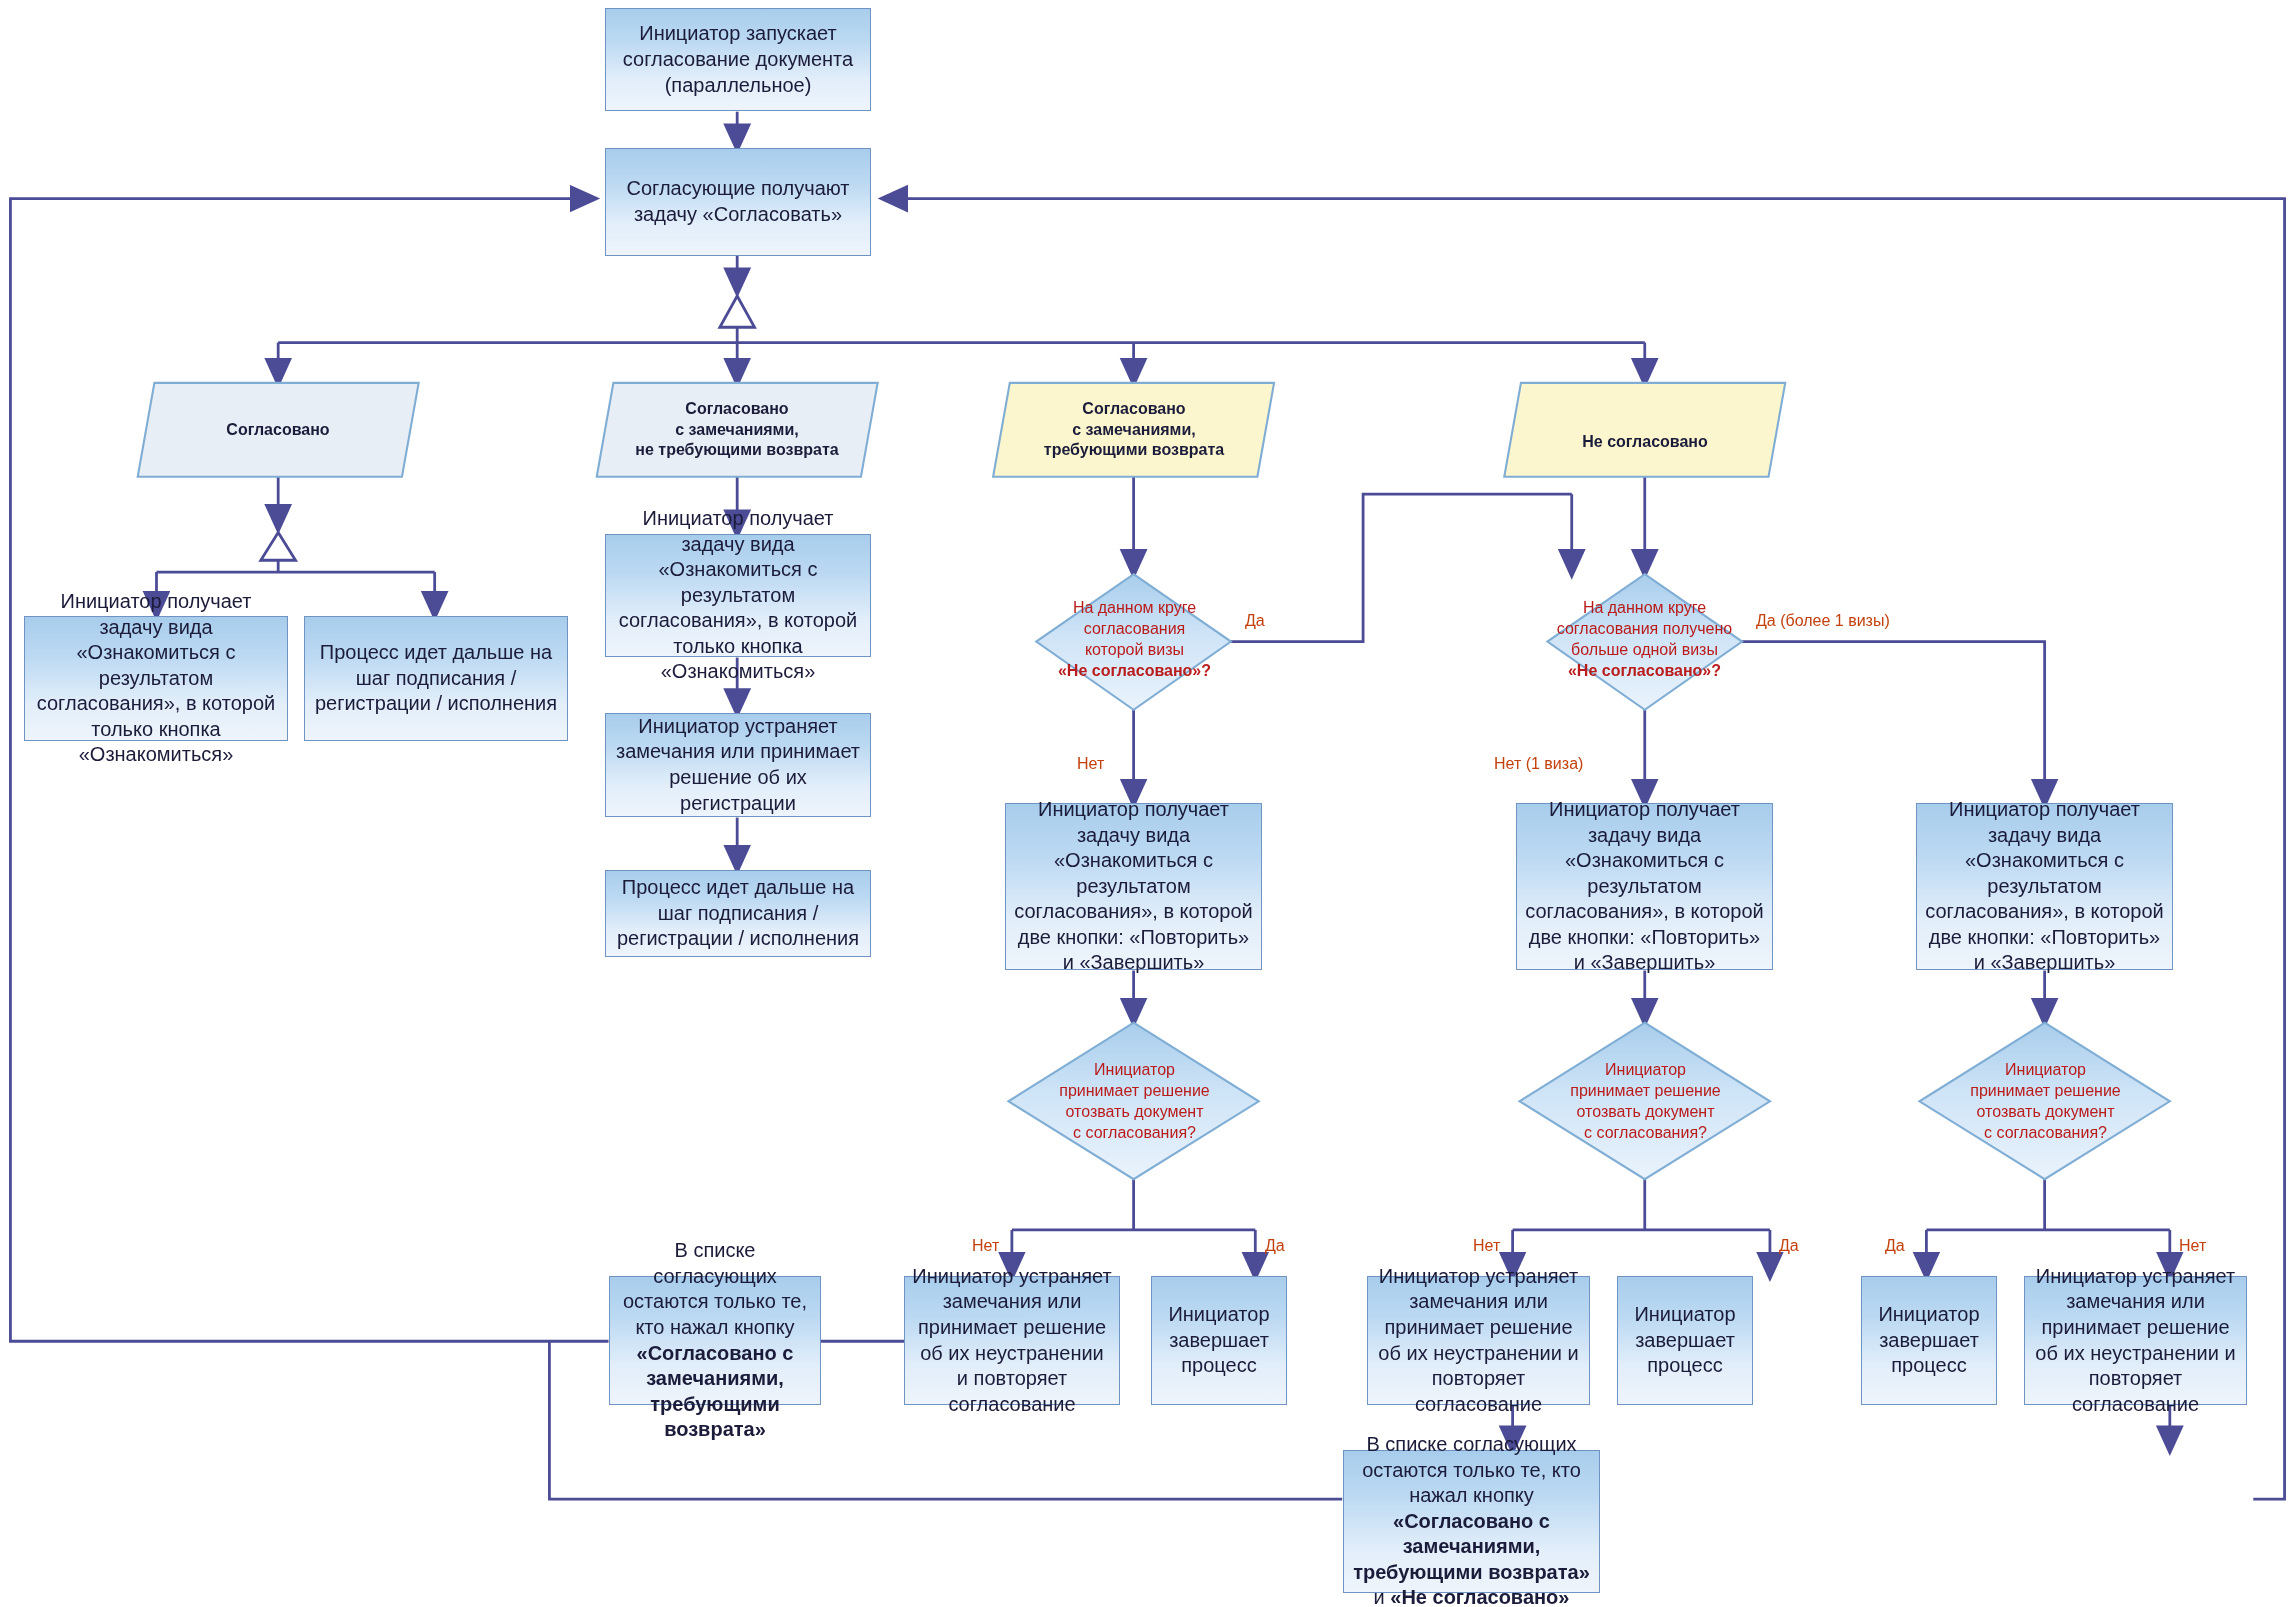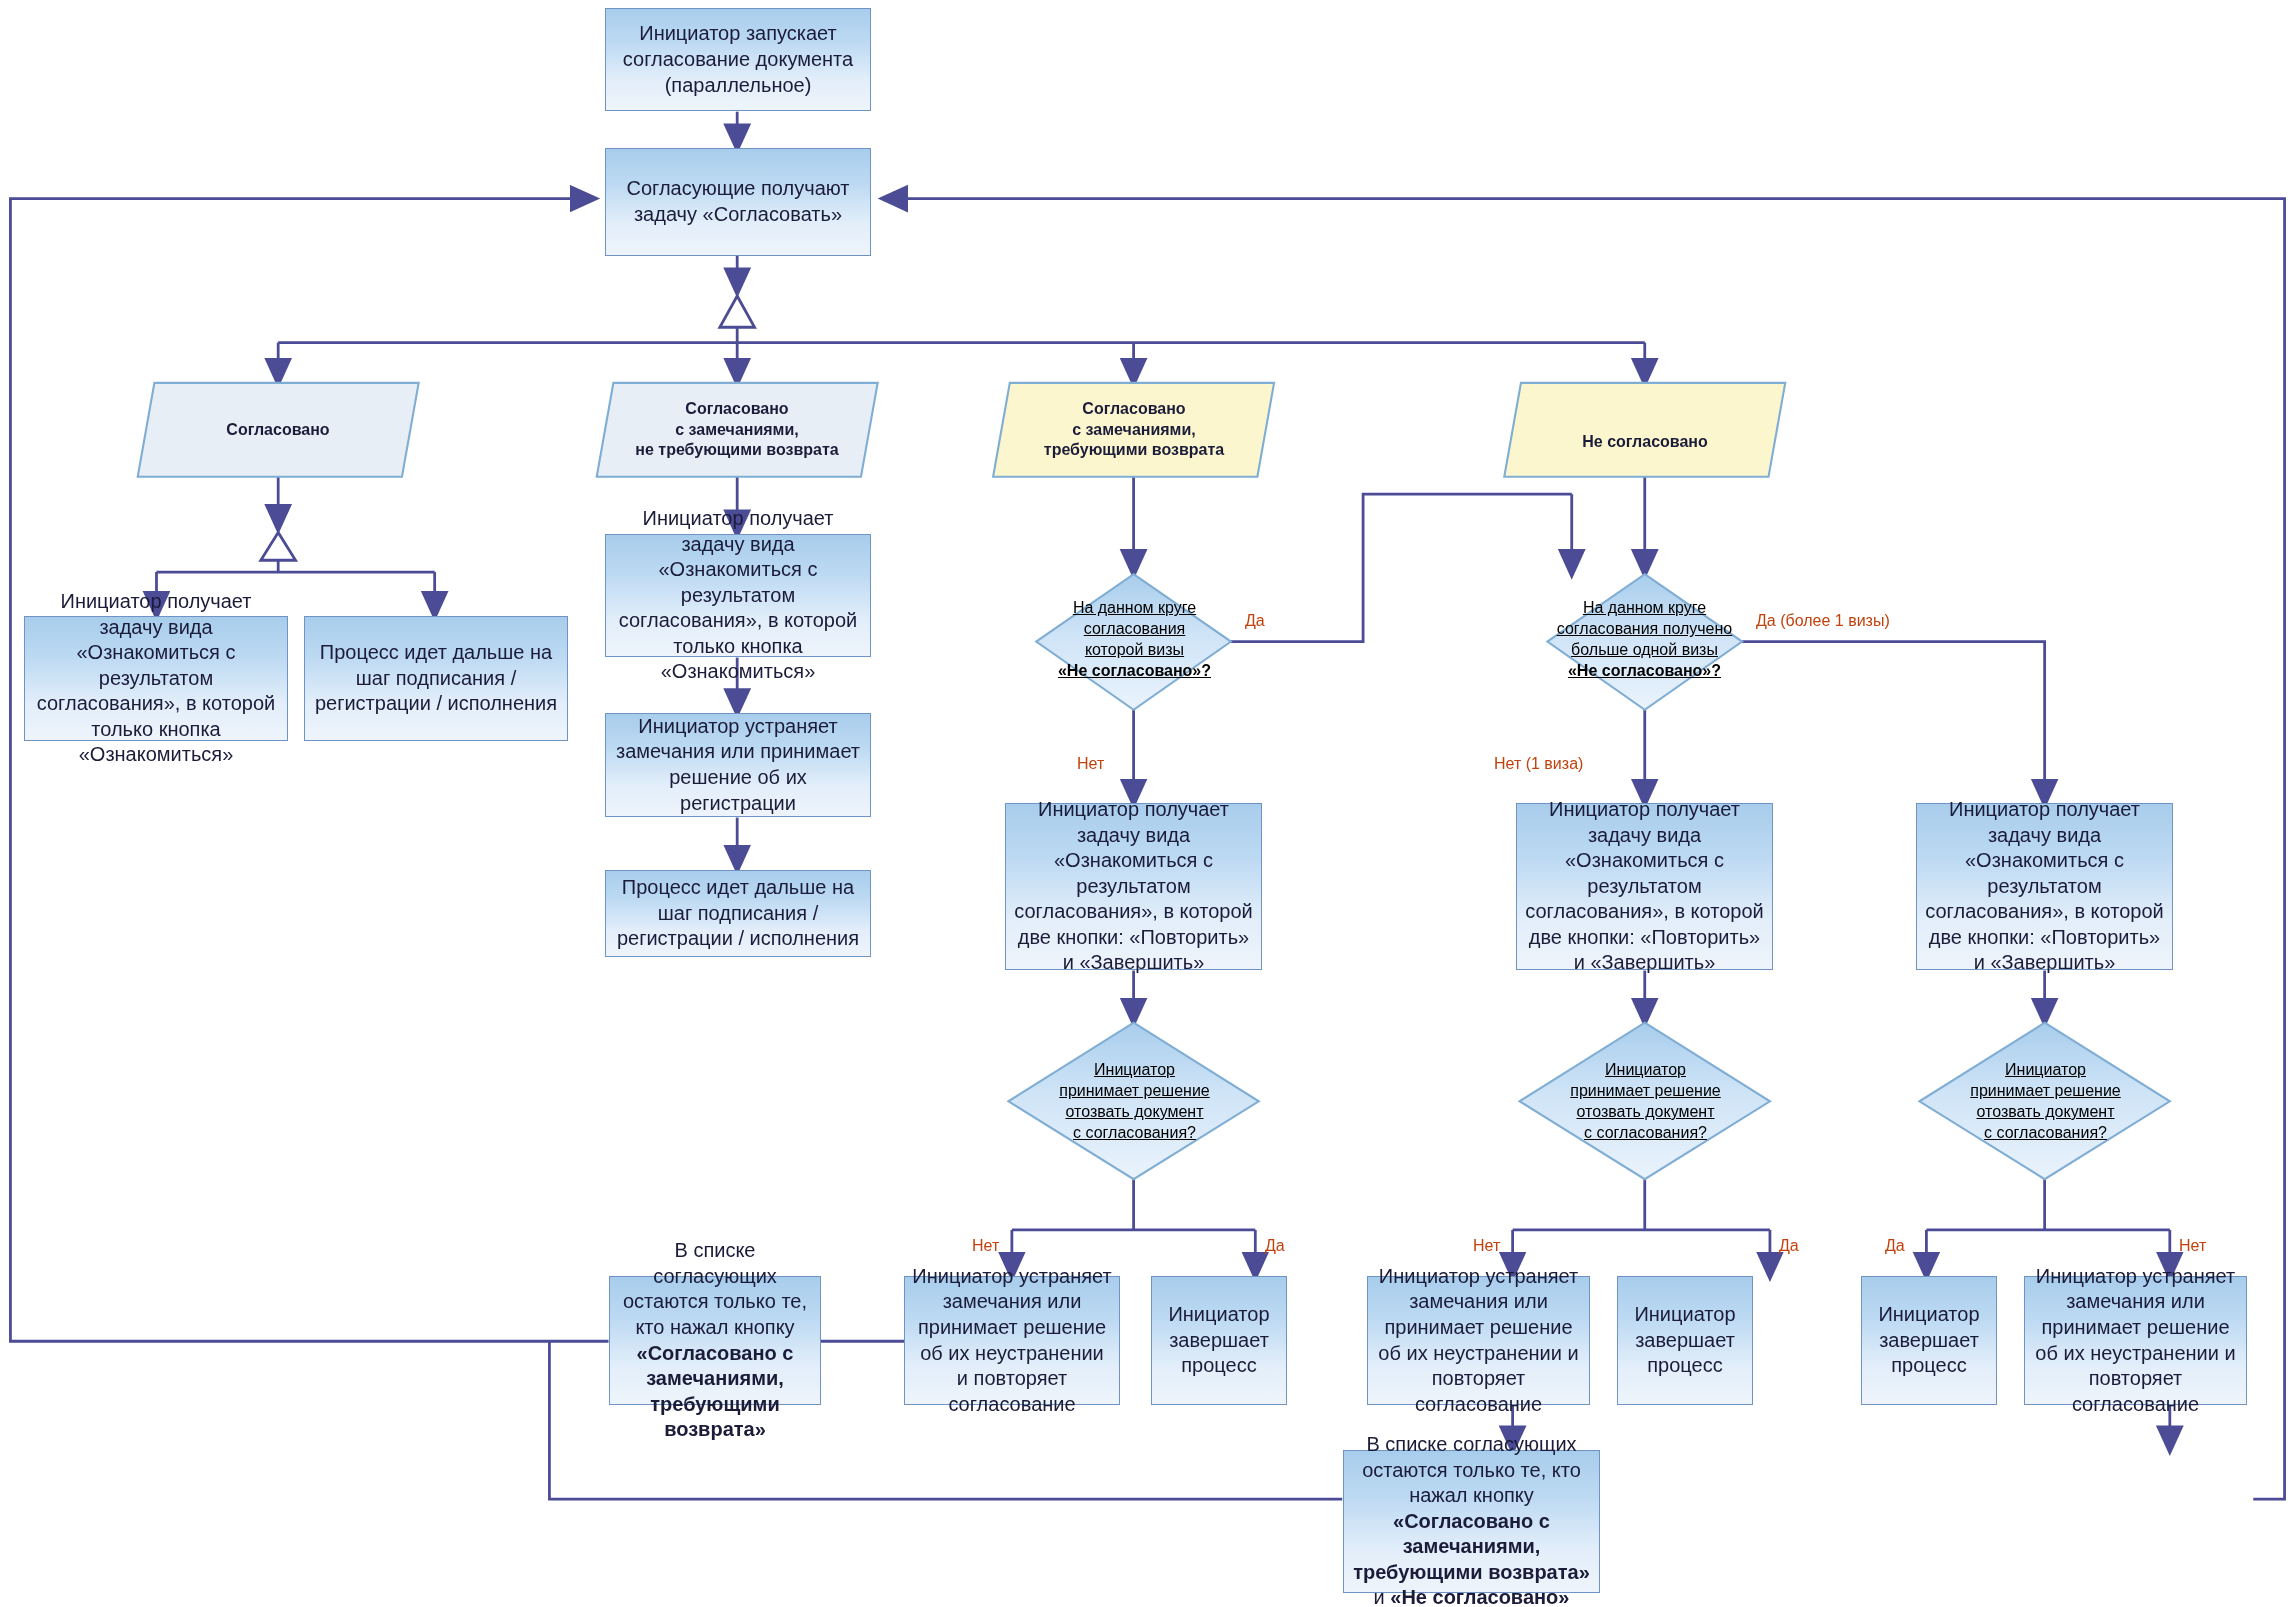--- a/index.html
+++ b/index.html
@@ -11,21 +11,21 @@
   
   .rect{
     border:1.4px solid #6f93c2;
     background:linear-gradient(to bottom,#a8cdec 0%,#bcd9f2 32%,#e2eefa 70%,#eef4fb 100%);
     font-size:20px;
   }
   .par-label{position:absolute;display:flex;align-items:center;justify-content:center;text-align:center;
     font-weight:bold;font-size:16px;color:#1b1b3a;line-height:1.3;}
   
   .dia-label{position:absolute;display:flex;align-items:center;justify-content:center;text-align:center;
-    font-size:16px;color:#000000;line-height:1.3;text-decoration:underline;}
+    font-size:16px;color:#b91c1c;line-height:1.3;}
   .edge-label{position:absolute;font-size:16px;color:#c2410c;white-space:nowrap;}
   b{font-weight:bold;}
 </style>
 </head>
 <body>
 
 <div id="stage">
 
   <svg class="layer" viewBox="0 0 3300 2311">
     <defs>

